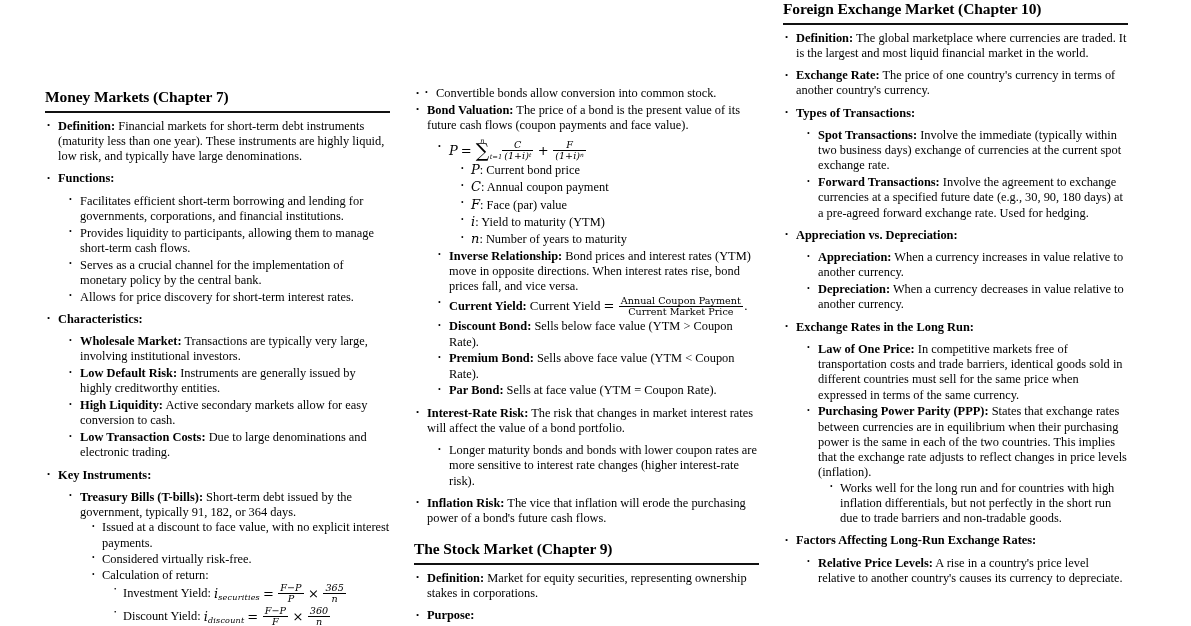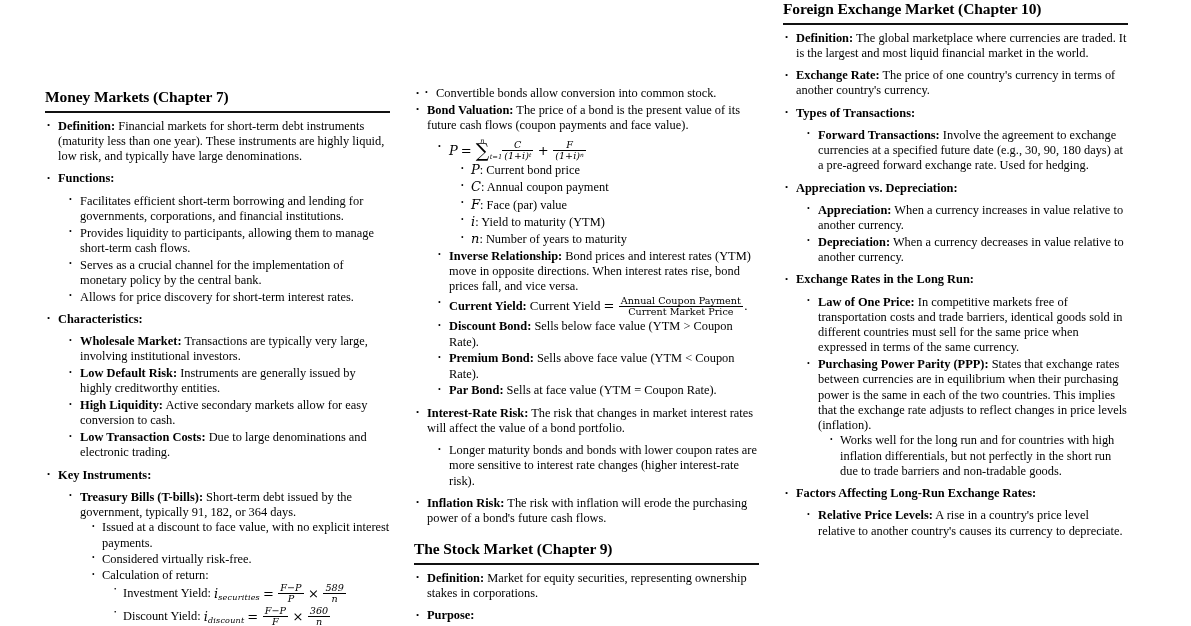--- a/index.html
+++ b/index.html
@@ -235,21 +235,21 @@
           <ul class="lvl2">
             <li>
               <b class="term">Treasury Bills (T-bills):</b><span> Short-term debt issued by the government, typically 91, 182, or 364 days.</span>
               <ul class="lvl3">
                 <li><span>Issued at a discount to face value, with no explicit interest payments.</span></li>
                 <li><span>Considered virtually risk-free.</span></li>
                 <li>
                   <span>Calculation of return:</span>
                   <ul class="lvl4">
                     <li>
-                      <span>Investment Yield: </span><span class="math"><span>i</span><span class="mathsub">securities</span><span class="op">=</span><span class="frac italic"><span class="num">F−P</span><span class="den">P</span></span><span class="op">×</span><span class="frac italic"><span class="num">589</span><span class="den">n</span></span></span>
+                      <span>Investment Yield: </span><span class="math"><span>i</span><span class="mathsub">securities</span><span class="op">=</span><span class="frac italic"><span class="num">F−P</span><span class="den">P</span></span><span class="op">×</span><span class="frac italic"><span class="num">365</span><span class="den">n</span></span></span>
                     </li>
                     <li>
                       <span>Discount Yield: </span><span class="math"><span>i</span><span class="mathsub">discount</span><span class="op">=</span><span class="frac italic"><span class="num">F−P</span><span class="den">F</span></span><span class="op">×</span><span class="frac italic"><span class="num">360</span><span class="den">n</span></span></span>
                     </li>
                   </ul>
                 </li>
               </ul>
             </li>
             <li><b class="term">Commercial Paper (CP):</b><span> Unsecured promissory notes issued by large, creditworthy corporations to finance short-term working capital needs.</span></li>
           </ul>
@@ -289,21 +289,21 @@
         </li>
 
         <li>
           <b class="term">Interest-Rate Risk:</b><span> The risk that changes in market interest rates will affect the value of a bond portfolio.</span>
           <ul class="lvl2">
             <li><span>Longer maturity bonds and bonds with lower coupon rates are more sensitive to interest rate changes (higher interest-rate risk).</span></li>
           </ul>
         </li>
 
         <li>
-          <b class="term">Inflation Risk:</b><span> The risk with inflation will erode the purchasing power of a bond's future cash flows.</span>
+          <b class="term">Inflation Risk:</b><span> The vice that inflation will erode the purchasing power of a bond's future cash flows.</span>
         </li>
       </ul>
 
       <h2 class="section-heading spaced-top">The Stock Market (Chapter 9)</h2>
 
       <ul class="lvl1">
         <li>
           <b class="term">Definition:</b><span> Market for equity securities, representing ownership stakes in corporations.</span>
         </li>
         <li>
@@ -322,20 +322,21 @@
       <ul class="lvl1">
         <li>
           <b class="term">Definition:</b><span> The global marketplace where currencies are traded. It is the largest and most liquid financial market in the world.</span>
         </li>
         <li>
           <b class="term">Exchange Rate:</b><span> The price of one country's currency in terms of another country's currency.</span>
         </li>
         <li>
           <b class="term">Types of Transactions:</b>
           <ul class="lvl2">
+            <li><b class="term">Spot Transactions:</b><span> Involve the immediate (typically within two business days) exchange of currencies at the current spot exchange rate.</span></li>
             <li><b class="term">Forward Transactions:</b><span> Involve the agreement to exchange currencies at a specified future date (e.g., 30, 90, 180 days) at a pre-agreed forward exchange rate. Used for hedging.</span></li>
           </ul>
         </li>
         <li>
           <b class="term">Appreciation vs. Depreciation:</b>
           <ul class="lvl2">
             <li><b class="term">Appreciation:</b><span> When a currency increases in value relative to another currency.</span></li>
             <li><b class="term">Depreciation:</b><span> When a currency decreases in value relative to another currency.</span></li>
           </ul>
         </li>

